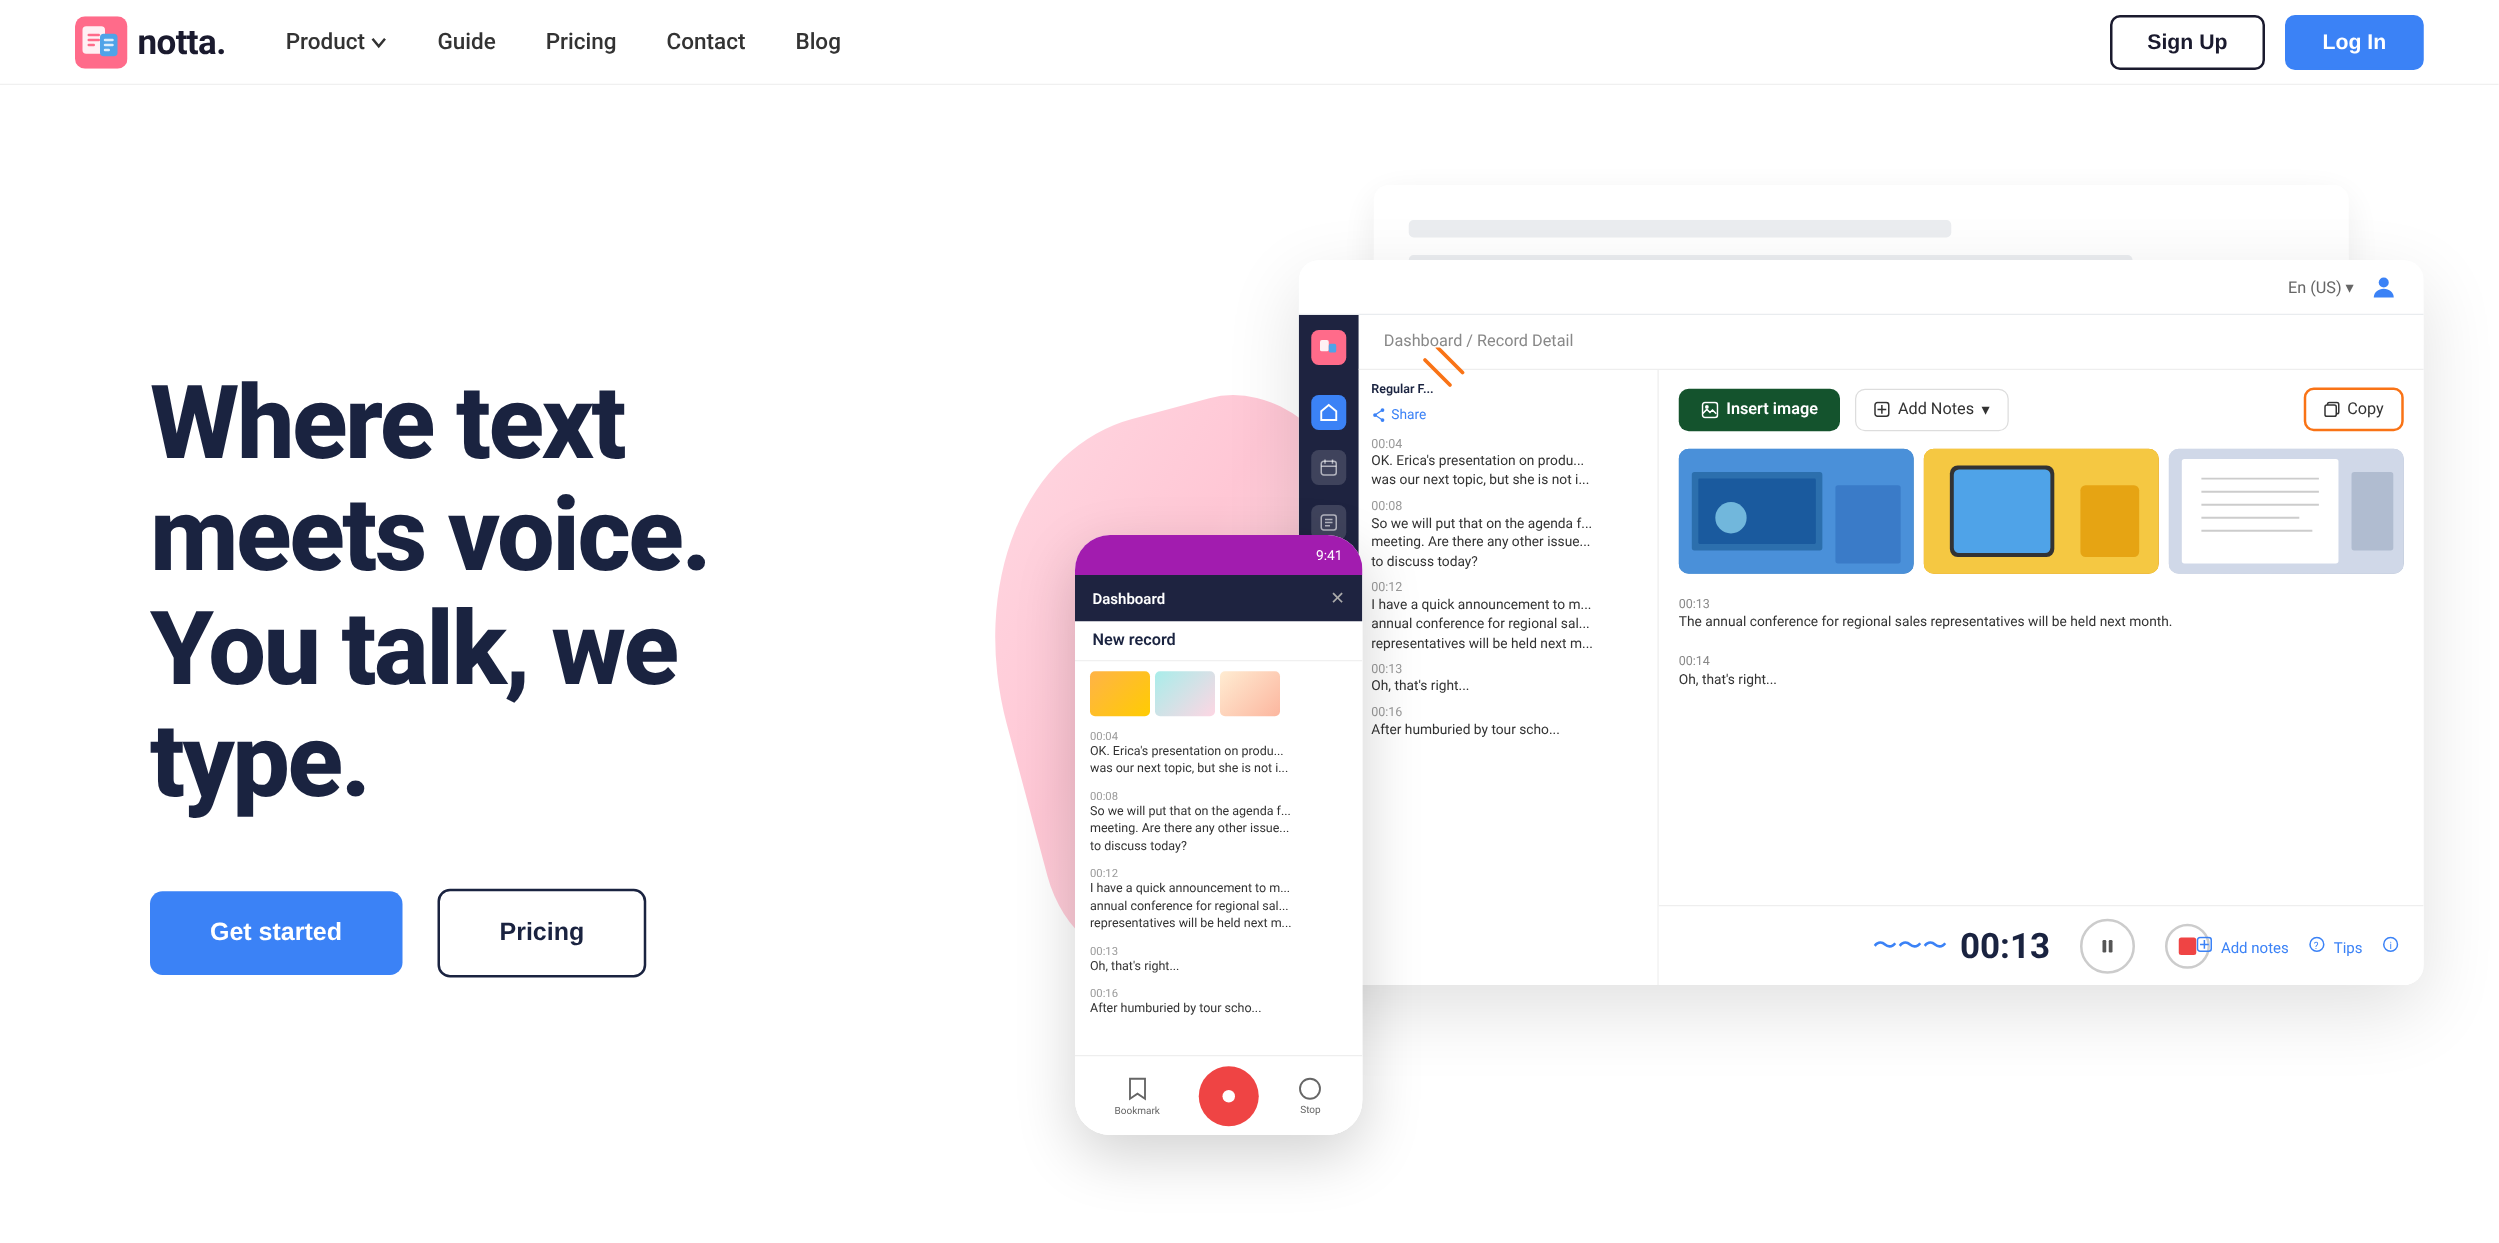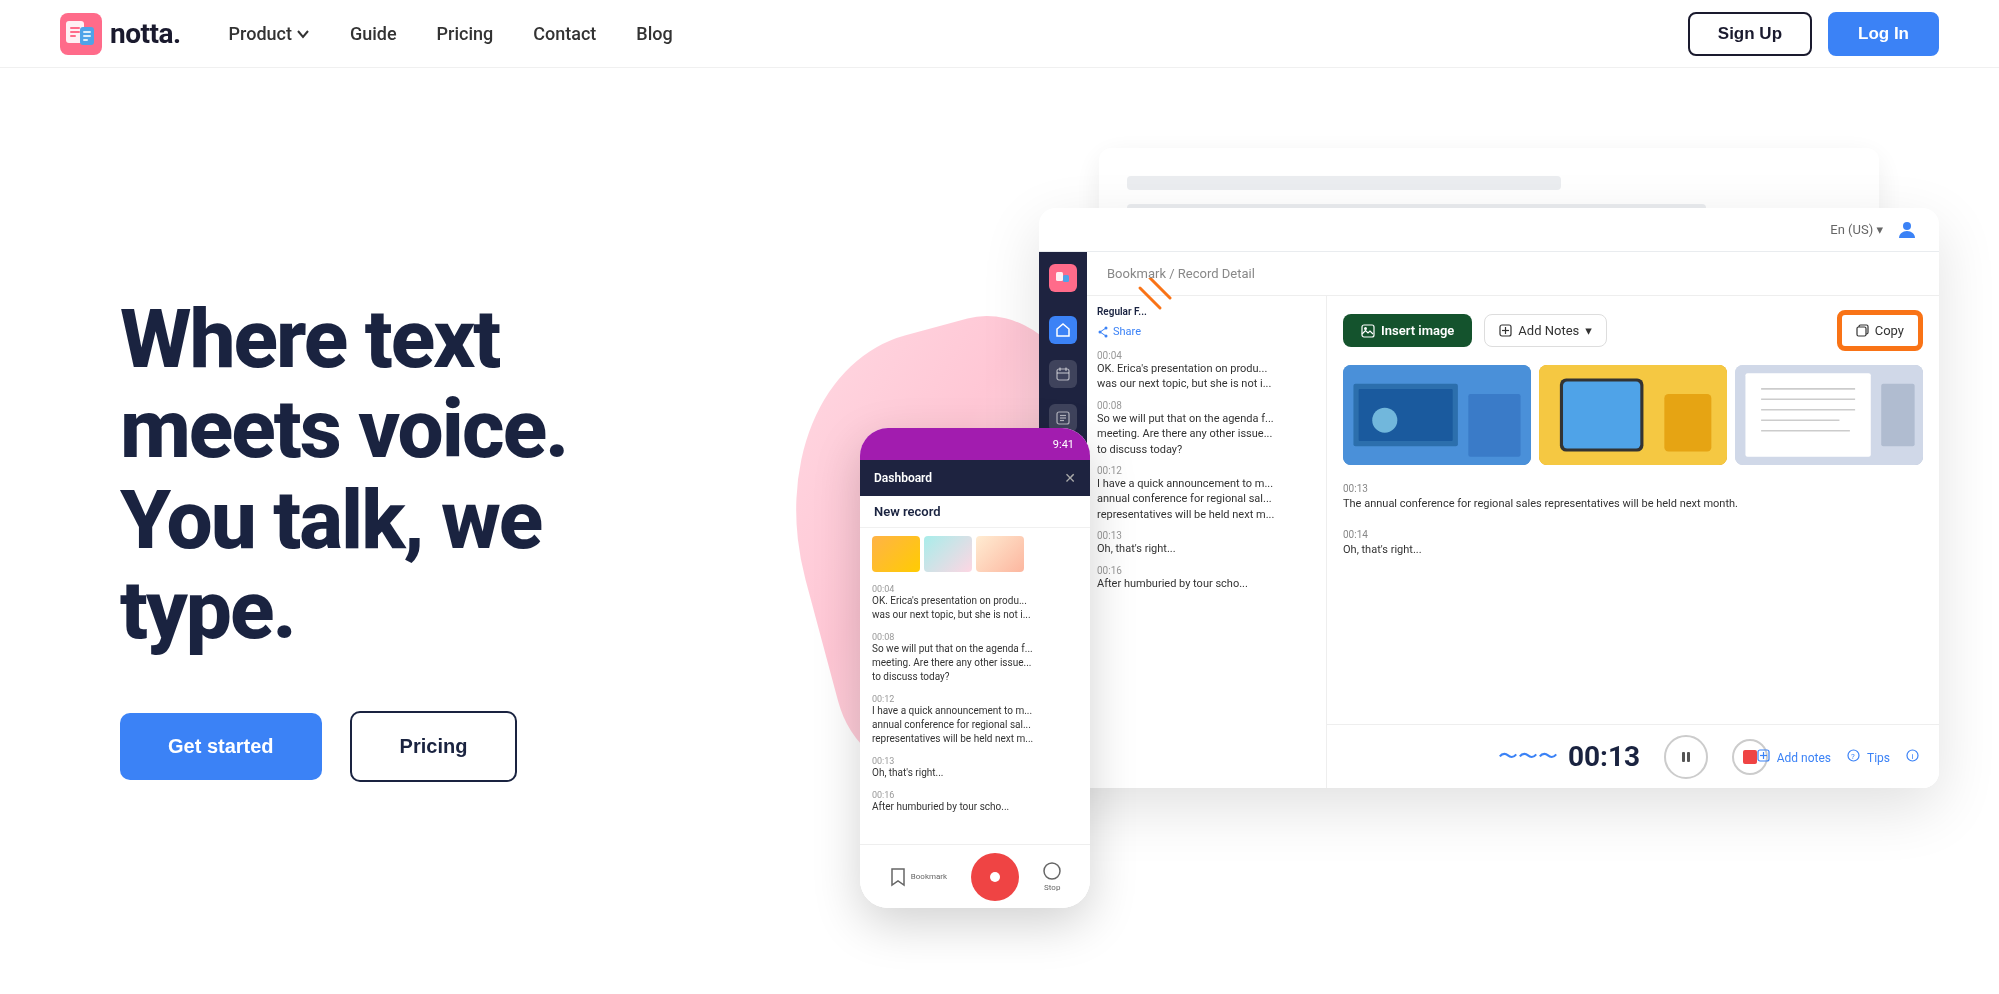--- a/index.html
+++ b/index.html
@@ -357,21 +357,21 @@
       border-radius: 8px;
       font-size: 13px;
       color: #333;
     }
 
     .btn-copy {
       display: flex;
       align-items: center;
       gap: 6px;
       padding: 8px 14px;
-      border: 5px solid #f97316;
+      border: 2px solid #f97316;
       border-radius: 8px;
       font-size: 13px;
       color: #333;
     }
 
     .image-grid {
       display: grid;
       grid-template-columns: 1fr 1fr 1fr;
       gap: 8px;
       margin-bottom: 12px;
@@ -751,21 +751,21 @@
           <div class="sidebar-icon">
             <svg width="16" height="16" viewBox="0 0 16 16" fill="none">
               <circle cx="8" cy="8" r="3" stroke="rgba(255,255,255,0.6)" stroke-width="1.2" fill="none"></circle>
               <circle cx="8" cy="8" r="6" stroke="rgba(255,255,255,0.6)" stroke-width="1.2" fill="none" stroke-dasharray="2.5 2.5"></circle>
             </svg>
           </div>
         </div>
 
         <div class="app-content-area">
           <div class="record-detail-header">
-            <span>Bookmark / Record Detail</span>
+            <span>Dashboard / Record Detail</span>
           </div>
           <div class="record-detail-body">
 
             <div class="transcript-panel">
               <div class="transcript-title">Regular F...</div>
               <div class="transcript-share">
                 <svg width="12" height="12" viewBox="0 0 12 12" fill="#3b82f6">
                   <circle cx="9" cy="2" r="1.5"></circle>
                     <circle cx="3" cy="6" r="1.5"></circle>
                     <circle cx="9" cy="10" r="1.5"></circle>
@@ -943,21 +943,21 @@
             <div class="mobile-time-stamp">00:13</div>
             <div class="mobile-text">Oh, that's right...</div>
           </div>
           <div class="mobile-transcript-line">
             <div class="mobile-time-stamp">00:16</div>
             <div class="mobile-text">After humburied by tour scho...</div>
           </div>
         </div>
 
         <div class="mobile-recording-controls">
-          <div style="display:flex;align-items:center;gap:3px">
+          <div style="display:flex;flex-direction:column;align-items:center;gap:3px">
             <svg width="20" height="20" viewBox="0 0 20 20" fill="none">
               <path d="M4 2h12v16l-6-4-6 4V2z" stroke="#666" stroke-width="1.5" fill="none"></path>
             </svg>
             <span style="font-size:8px;color:#666">Bookmark</span>
           </div>
           <div class="mobile-record-btn">
             <svg width="22" height="22" viewBox="0 0 22 22" fill="none">
               <circle cx="11" cy="11" r="5" fill="#fff"></circle>
             </svg>
           </div>

